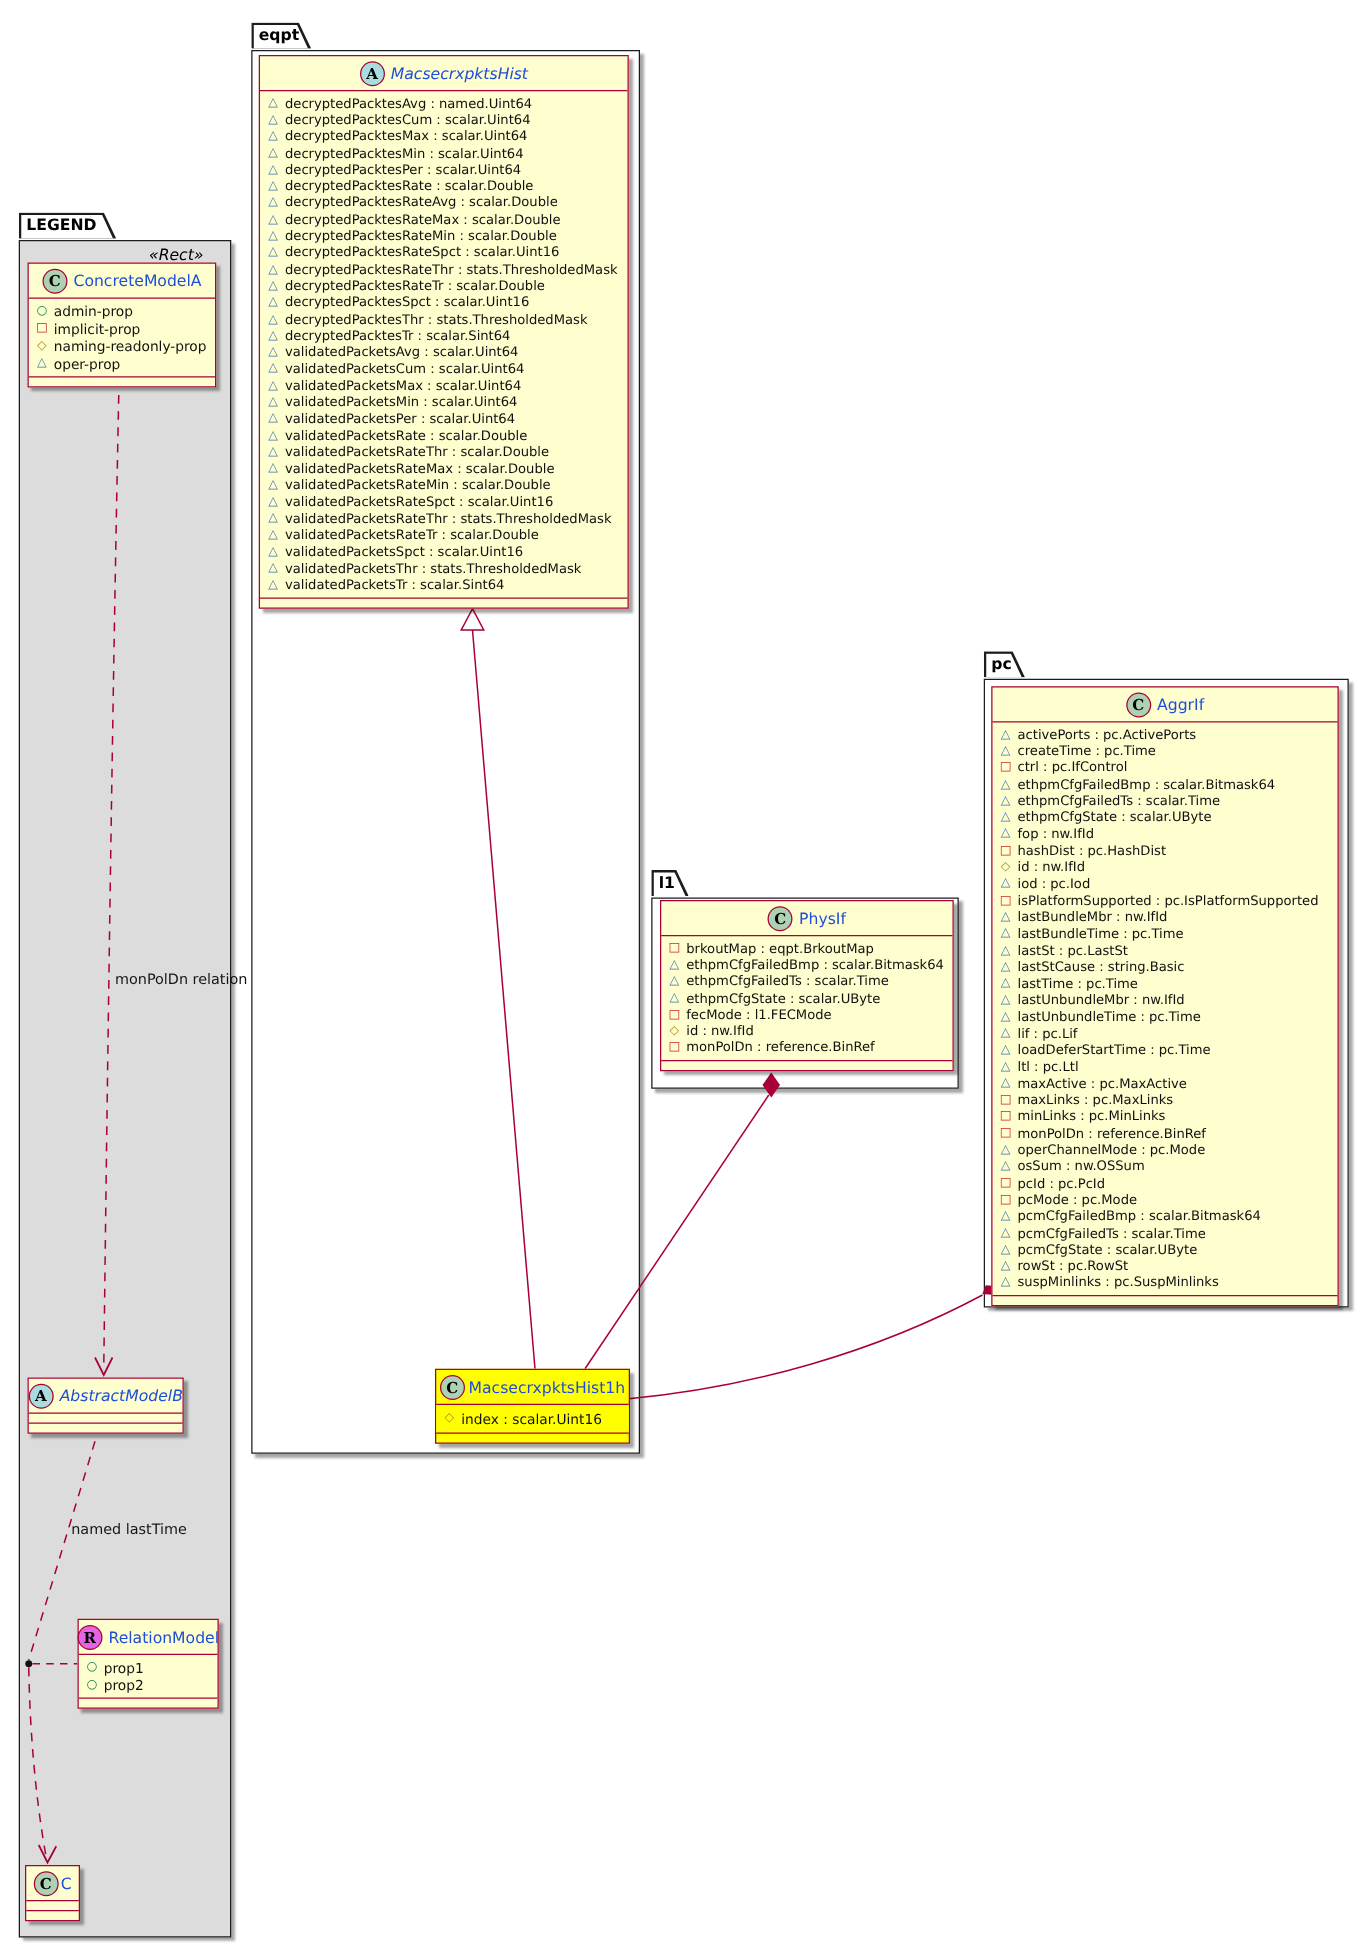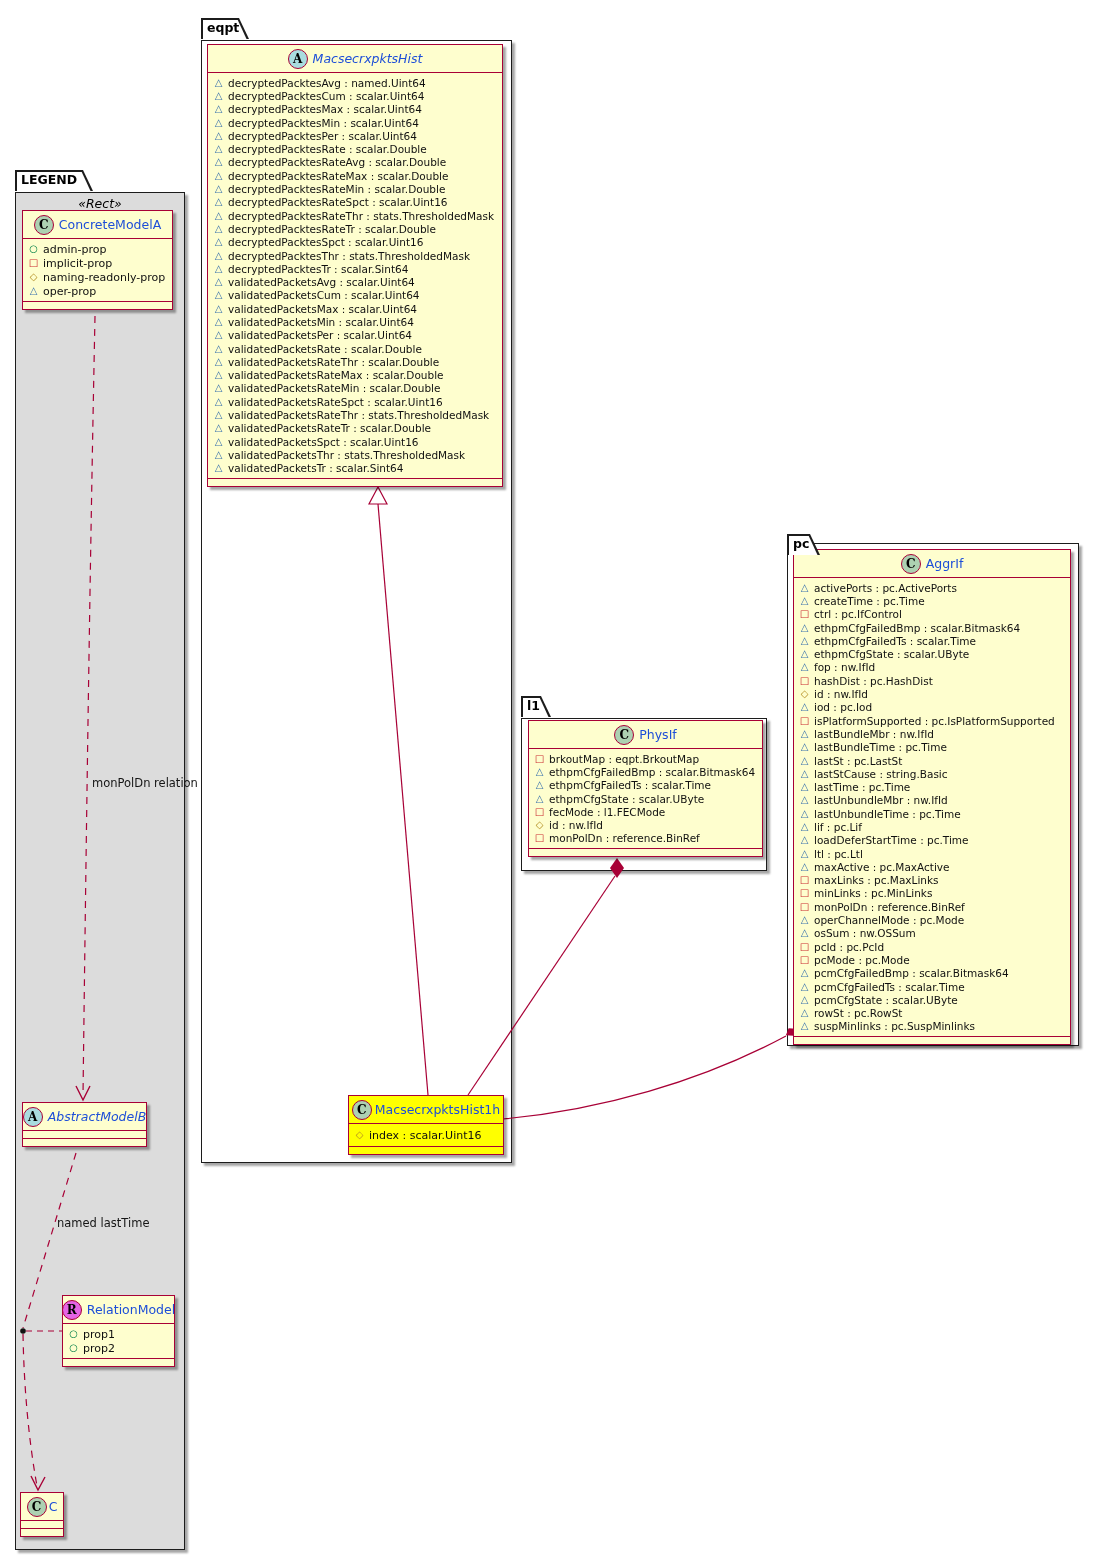--- a/index.html
+++ b/index.html
@@ -90,27 +90,27 @@
   <div class="pkg-tab" style="left:201px;top:18px;width:48px;">
     <div class="tab-shape"></div>
     <div class="tab-fill"></div>
     <div class="tab-label">eqpt</div>
   </div>
   <div class="pkg-tab" style="left:521px;top:696px;width:30px;">
     <div class="tab-shape"></div>
     <div class="tab-fill"></div>
     <div class="tab-label">l1</div>
   </div>
-  <div class="pkg-tab" style="left:787px;top:534px;width:33px;">
+  <div class="pkg-tab" style="left:787px;top:521px;width:33px;">
     <div class="tab-shape"></div>
     <div class="tab-fill"></div>
     <div class="tab-label">pc</div>
   </div>
 
-  <div class="stereotype" style="left:15px;top:196px;width:170px;">«Rect»</div>
+  <div class="stereotype" style="left:15px;top:196px;width:170px;padding-left:41px;">«Rect»</div>
 
   <div class="classbox roomy" style="left:22px;top:210px;width:151px;">
     <div class="ctitle">
       <span class="spot spot-C">C</span>
       <span class="cname">ConcreteModelA</span>
     </div>
     <div class="attrs">
         <div class="attr-row">
           <span class="vis vis-circle">○</span>
           <span>admin-prop</span>

